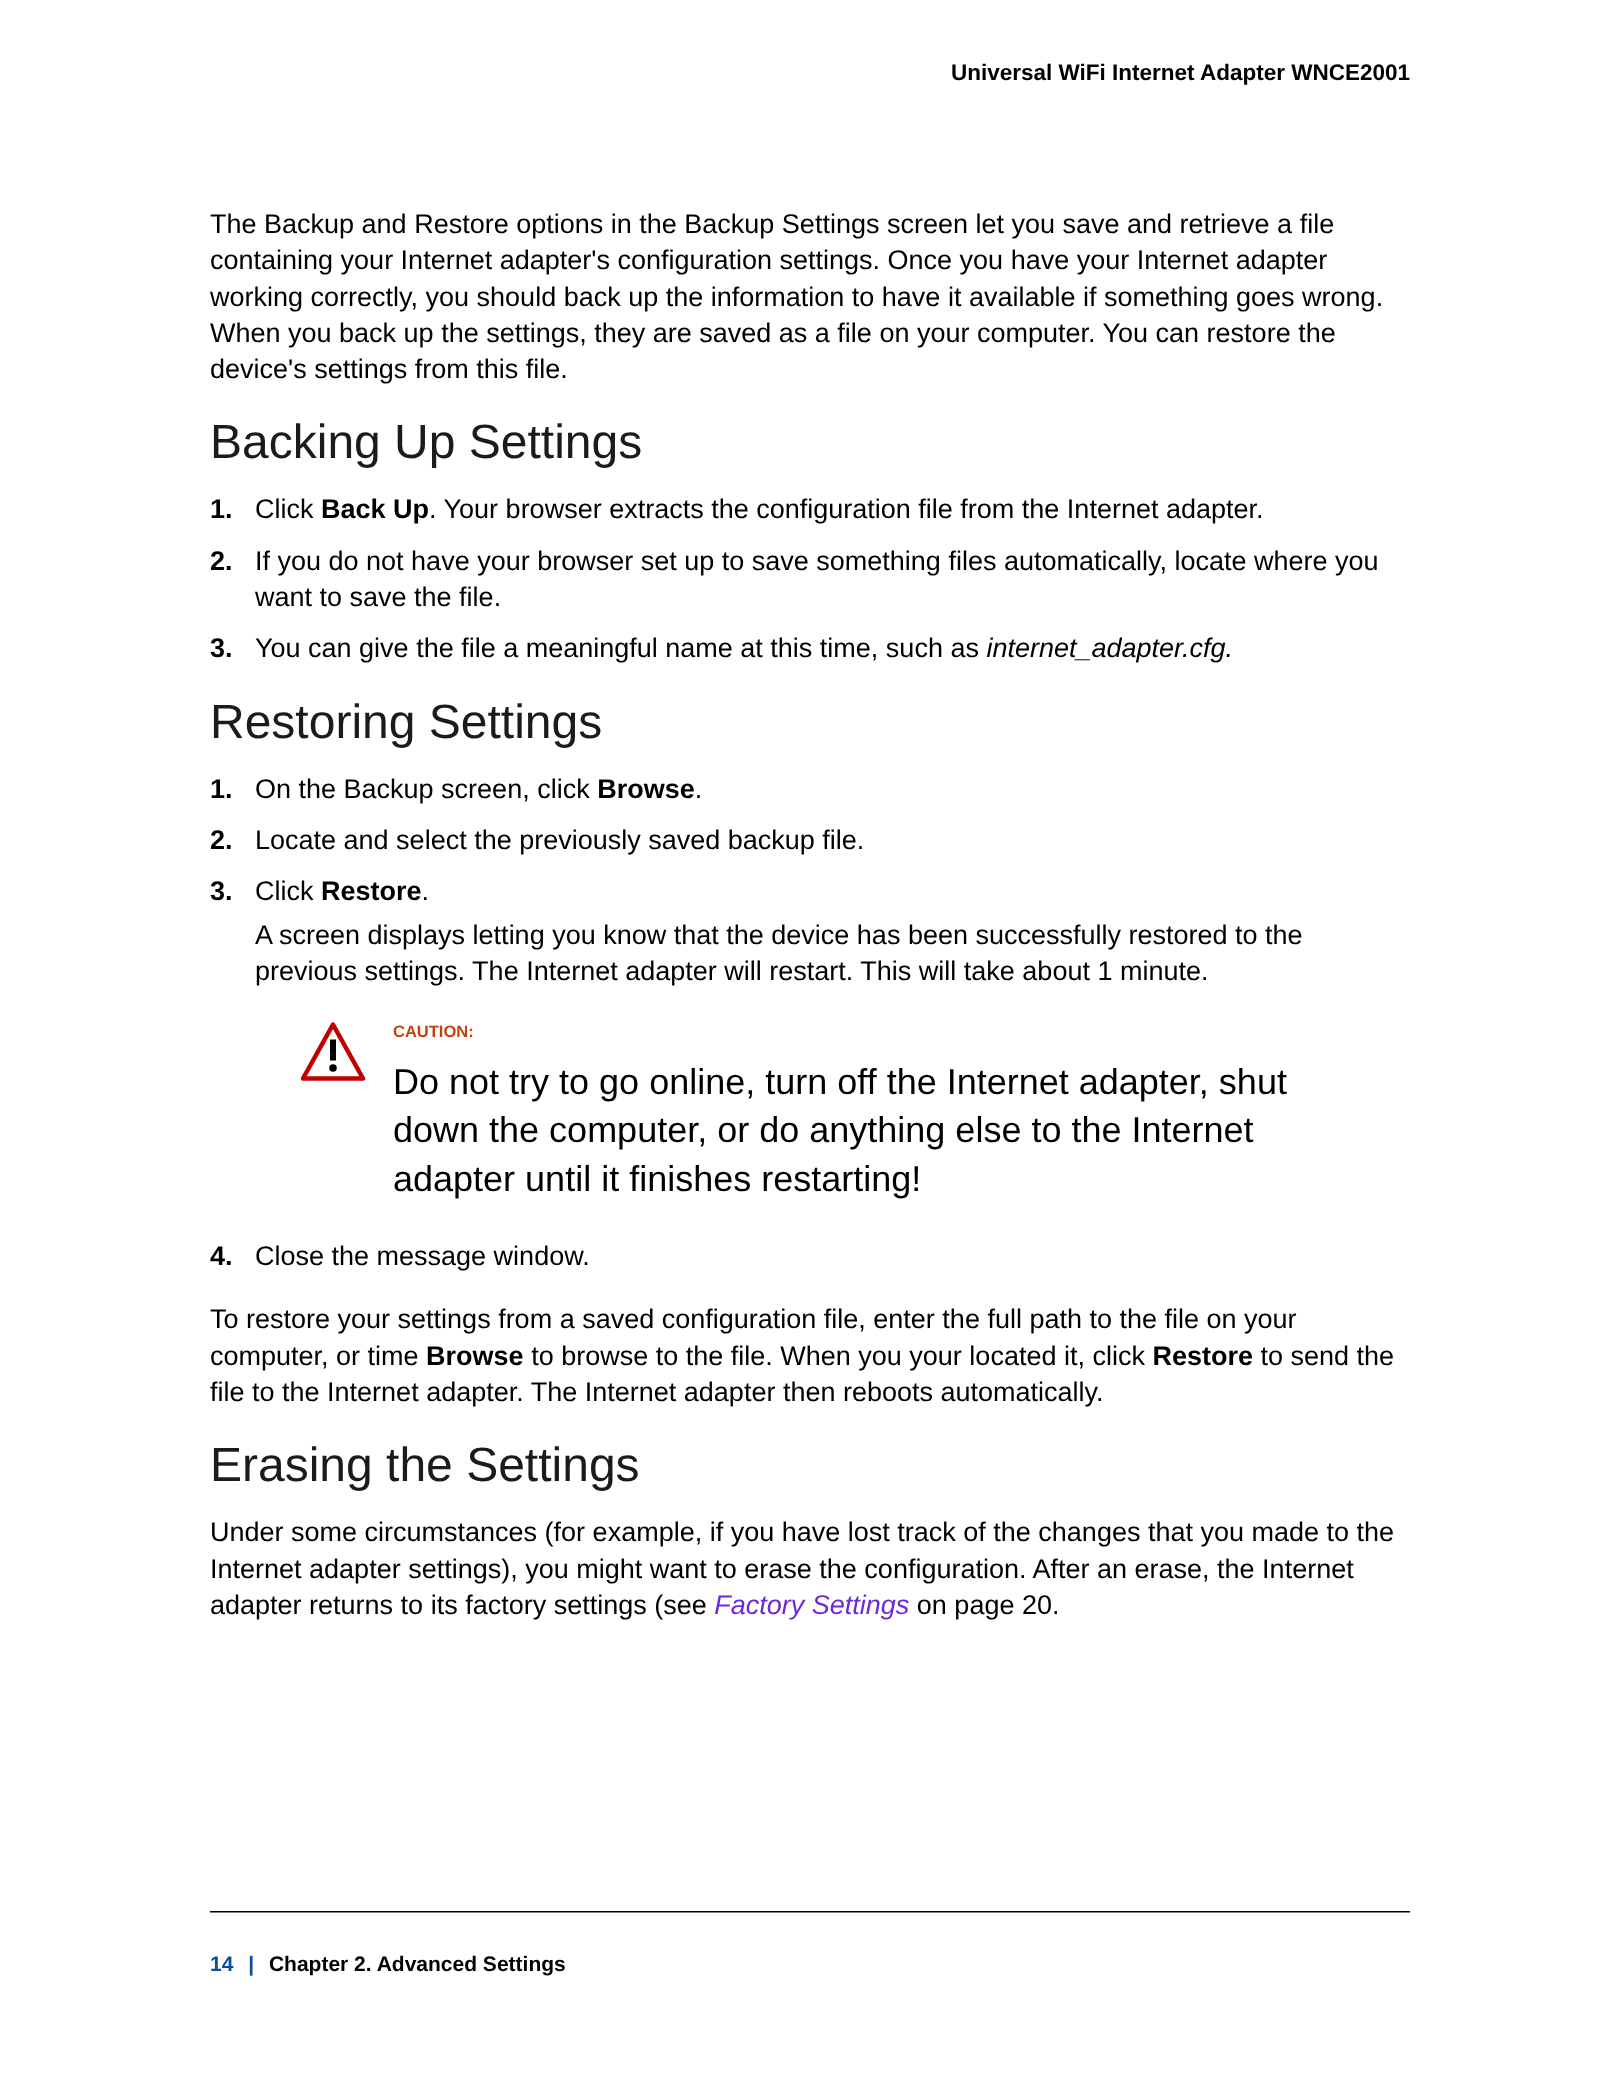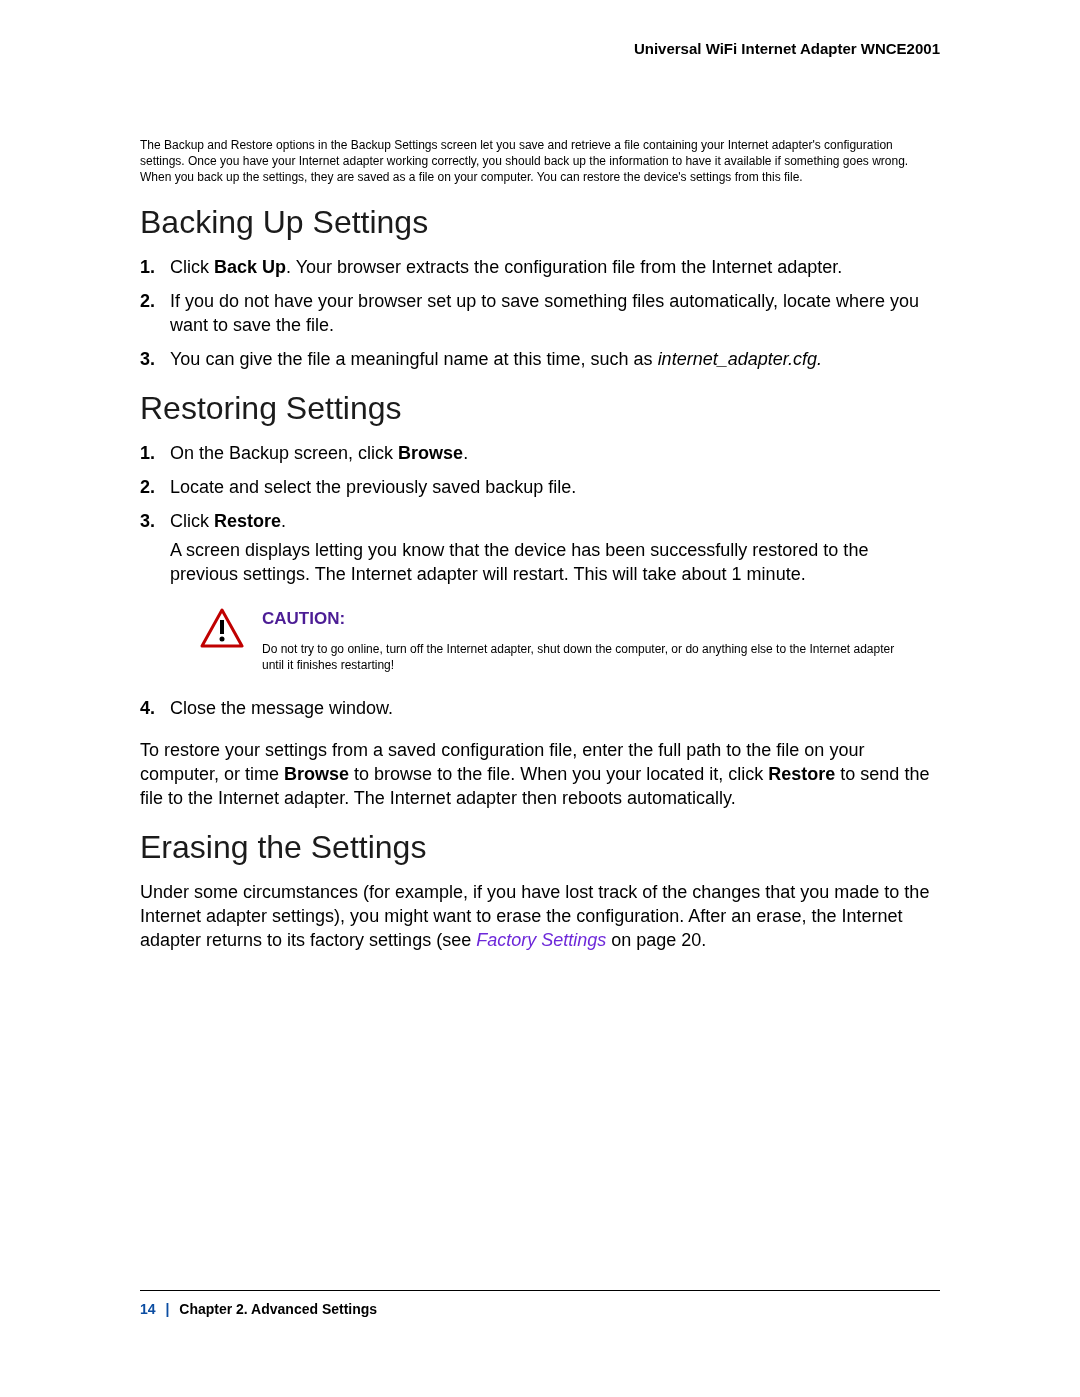--- a/index.html
+++ b/index.html
@@ -16,21 +16,21 @@
     box-sizing: border-box;
     padding: 40px 140px 0 140px;
   }
   .running-header {
     text-align: right;
     font-weight: bold;
     font-size: 15px;
     margin-bottom: 80px;
   }
   .intro {
-    font-size: 12px;
+    font-size: 18px;
     line-height: 1.35;
     margin-bottom: 12px;
   }
   h2 {
     font-family: "Trebuchet MS", "Segoe UI", Arial, sans-serif;
     font-weight: normal;
     font-size: 32px;
     color: #1b1b1b;
     margin: 18px 0 14px 0;
   }
@@ -65,41 +65,41 @@
     display: flex;
     align-items: flex-start;
     gap: 18px;
     margin: 22px 0 22px 30px;
     padding-right: 40px;
   }
   .caution-icon {
     flex: 0 0 44px;
   }
   .caution-label {
-    color: #4c1d95;
+    color: #c2410c;
     font-weight: bold;
-    font-size: 17px;
+    font-size: 11px;
     margin-bottom: 10px;
   }
   .caution-text {
-    font-size: 12px;
+    font-size: 24px;
     line-height: 1.35;
   }
   .para {
     font-size: 18px;
     line-height: 1.35;
     margin: 10px 0 18px 0;
   }
   .footer-rule {
     position: absolute;
     left: 140px;
     right: 140px;
     bottom: 80px;
     border-top: 1px solid #000;
-    padding-top: 10px;
+    padding-top: 26px;
     font-size: 14px;
     font-weight: bold;
   }
   .footer-page {
     color: #0b4da2;
   }
   .footer-sep {
     color: #0b4da2;
     padding: 0 6px;
   }

